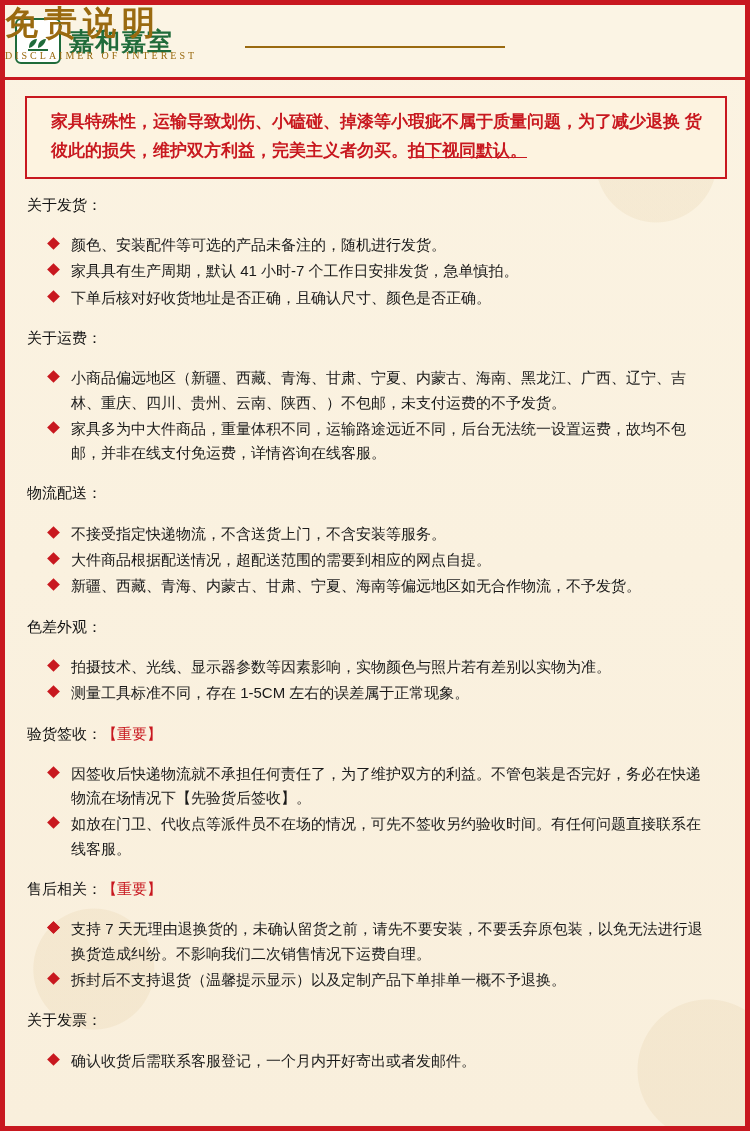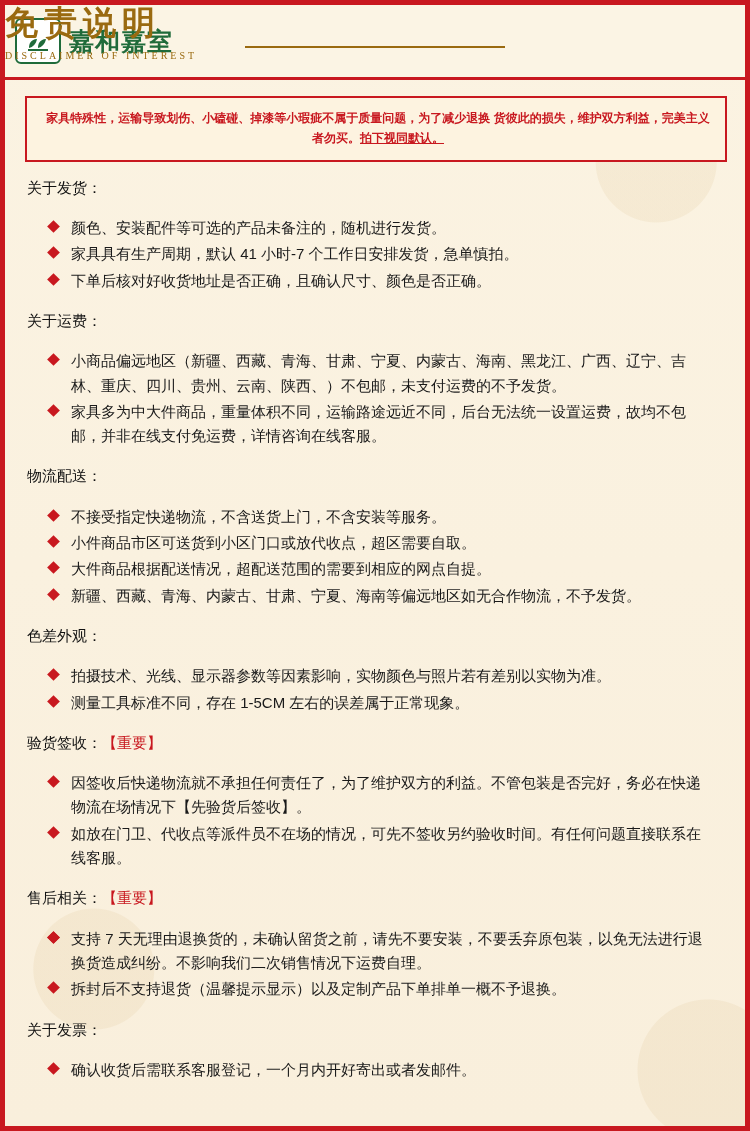--- a/index.html
+++ b/index.html
@@ -101,25 +101,24 @@
     font-size: 15px;
     color: #1a1a1a;
     line-height: 1.62;
   }
 
   .notice {
     border: 2px solid #c8181f;
     background: #fdf3e0;
     color: #c8181f;
     font-weight: bold;
-    font-size: 12px;
+    font-size: 17px;
     line-height: 1.7;
-    padding: 10px 12px 11px 16px;
+    padding: 10px 12px 11px 24px;
     margin-bottom: 14px;
-    text-align: center;
   }
   .notice .u { text-decoration: underline; }
 
   .section { margin-bottom: 12px; }
   .section-title {
     font-size: 15px;
     color: #111;
     margin: 0 0 1px 2px;
   }
   .section-title .important {
@@ -190,21 +189,20 @@
           <div class="section-title"><span>关于运费：</span></div>
           <ul class="bullets">
             <li><span class="dot"></span><span>小商品偏远地区（新疆、西藏、青海、甘肃、宁夏、内蒙古、海南、黑龙江、广西、辽宁、吉林、重庆、四川、贵州、云南、陕西、）不包邮，未支付运费的不予发货。</span></li>
             <li><span class="dot"></span><span>家具多为中大件商品，重量体积不同，运输路途远近不同，后台无法统一设置运费，故均不包邮，并非在线支付免运费，详情咨询在线客服。</span></li>
           </ul>
         </div>
         <div class="section">
           <div class="section-title"><span>物流配送：</span></div>
           <ul class="bullets">
             <li><span class="dot"></span><span>不接受指定快递物流，不含送货上门，不含安装等服务。</span></li>
-            <li><span class="dot"></span><span>小件商品市区可送货到小区门口或放代收点，超区需要自取。</span></li>
             <li><span class="dot"></span><span>大件商品根据配送情况，超配送范围的需要到相应的网点自提。</span></li>
             <li><span class="dot"></span><span>新疆、西藏、青海、内蒙古、甘肃、宁夏、海南等偏远地区如无合作物流，不予发货。</span></li>
           </ul>
         </div>
         <div class="section">
           <div class="section-title"><span>色差外观：</span></div>
           <ul class="bullets">
             <li><span class="dot"></span><span>拍摄技术、光线、显示器参数等因素影响，实物颜色与照片若有差别以实物为准。</span></li>
             <li><span class="dot"></span><span>测量工具标准不同，存在 1-5CM 左右的误差属于正常现象。</span></li>
           </ul>

